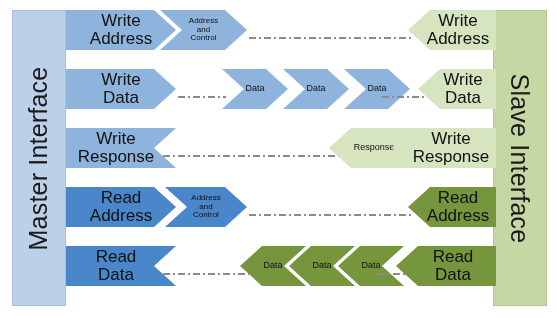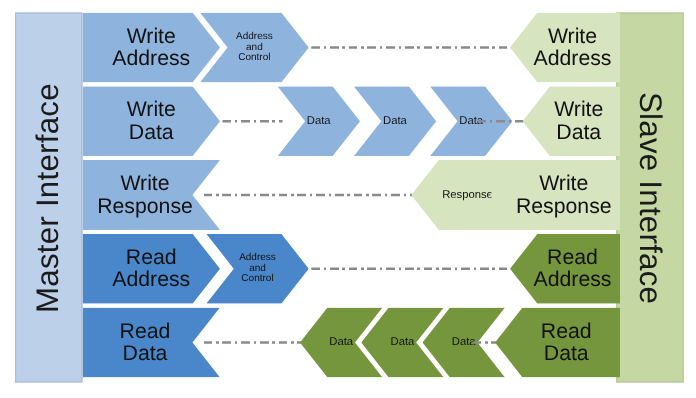--- a/index.html
+++ b/index.html
@@ -47,21 +47,21 @@
     position:absolute;
     left:0; width:557px; height:56px;
   }
   .r1{top:10px;} .r2{top:69px;} .r3{top:128px;}
   .r4{top:187px;} .r5{top:246px;}
 
   
   .chev{
     position:absolute;
     top:0;
-    height:56px;
+    height:40px;
     display:flex;
     align-items:center;
     justify-content:center;
     box-sizing:border-box;
     text-align:center;
     line-height:1.08;
     color:#111111;
   }
   
   .pt-right{

